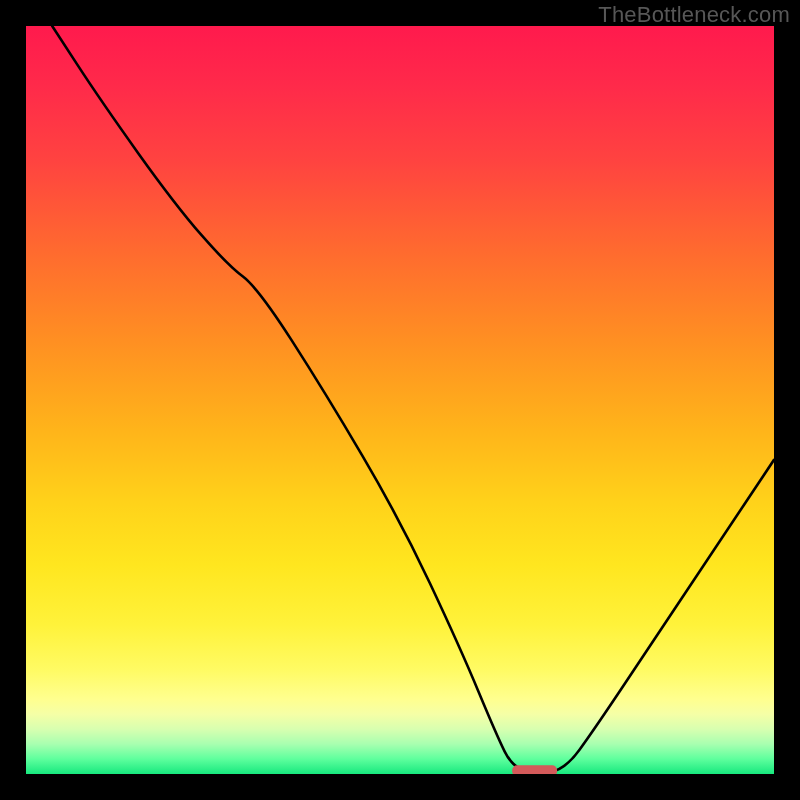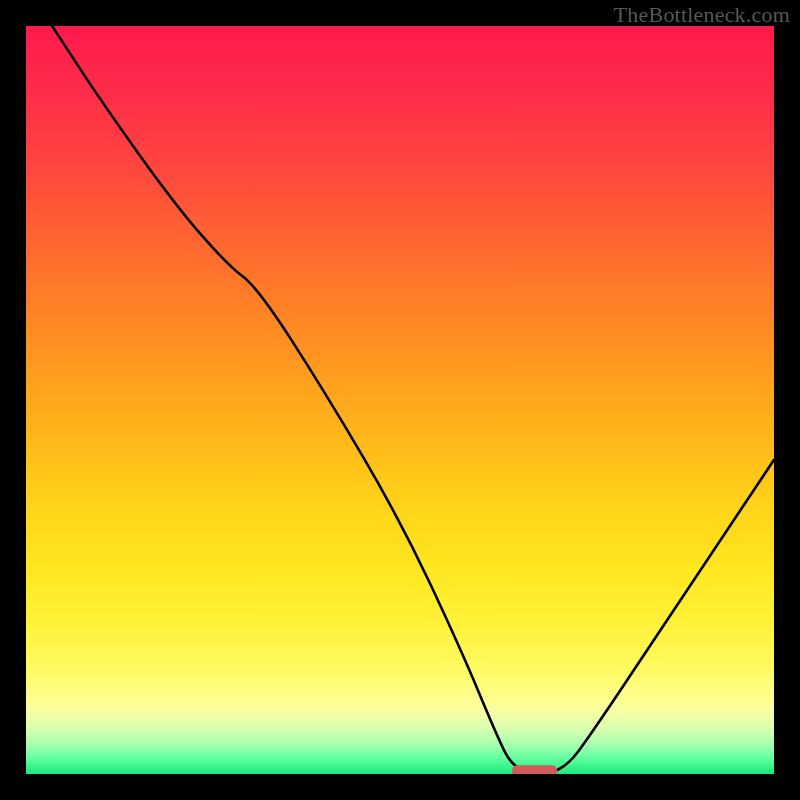--- a/index.html
+++ b/index.html
@@ -9,21 +9,20 @@
     height: 800px;
     background: #000;
     overflow: hidden;
     font-family: Arial, Helvetica, sans-serif;
   }
   .outer {
     position: relative;
     width: 800px;
     height: 664px;
     background: #000;
-    font-family: Liberation Serif, serif;
   }
   .plot-area {
     position: absolute;
     left: 26px;
     top: 26px;
     width: 748px;
     height: 748px;
     
     background: linear-gradient(to bottom,
       #ff1a4d 0%,

